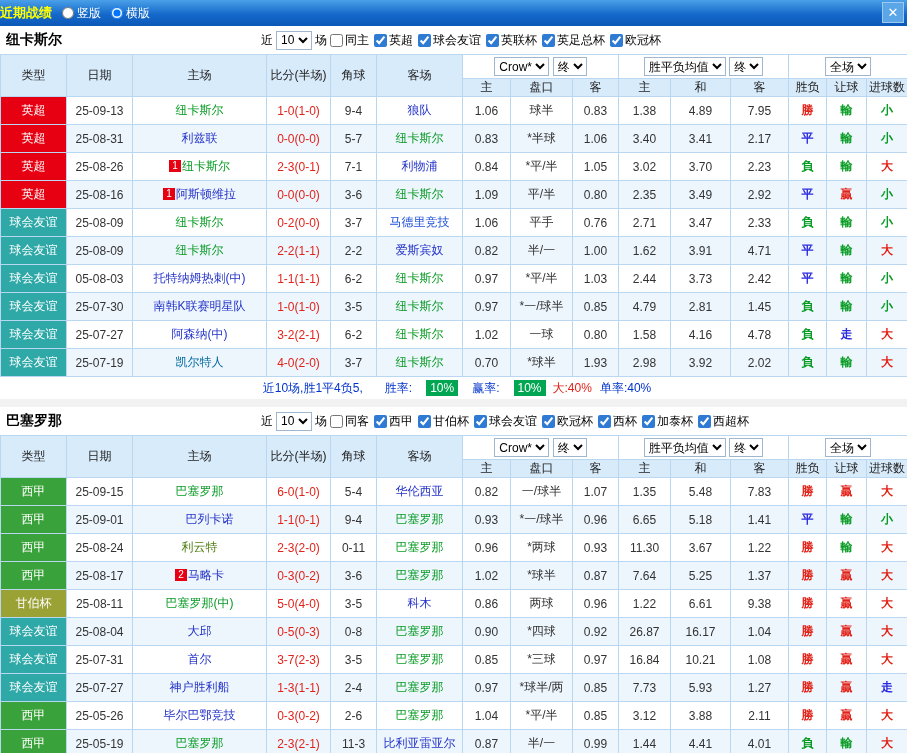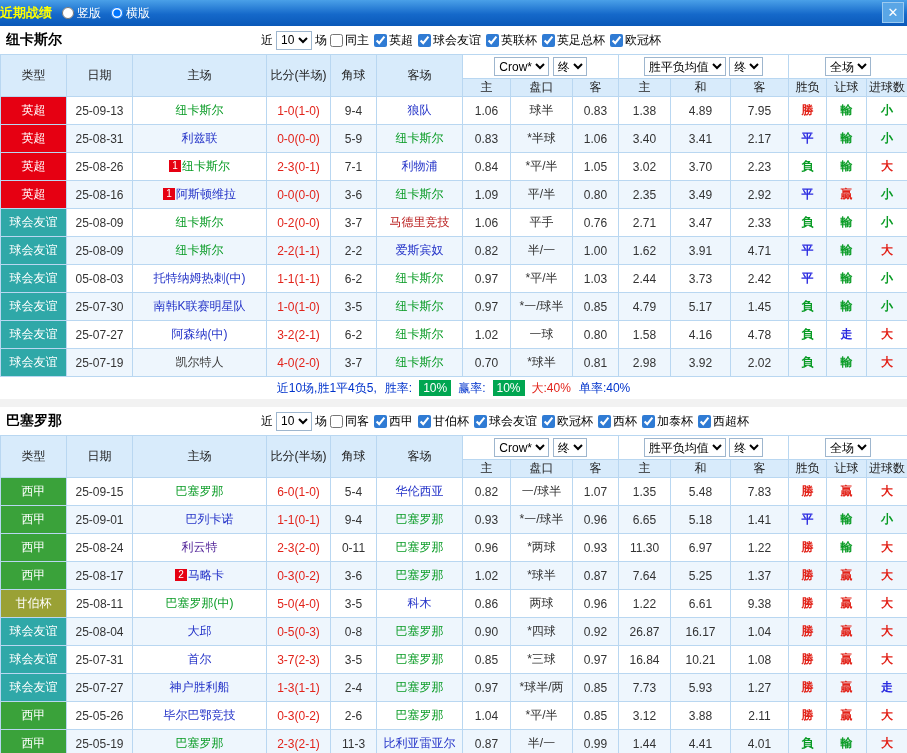--- a/index.html
+++ b/index.html
@@ -47,21 +47,21 @@
   .score { color:#e2231a; }
   .card {
     display:inline-block; font-style:normal; background:#e60012; color:#fff;
     font-size:10px; min-width:12px; height:12px; line-height:12px; text-align:center;
     margin-right:1px; vertical-align:1px;
   }
   .res { font-weight:bold; }
 
   
   .summary-bar { height:22px; line-height:22px; text-align:center; font-size:12px; background:#fff; }
-  .sum-plain { color:#0033cc; margin:0 4px; }
+  .sum-plain { color:#0033cc; margin:0 11px; }
   .sum-badge { background:#00a651; color:#fff; padding:1px 4px; margin:0 3px; }
   .sum-red { color:#e2231a; margin:0 4px; }
   .sum-blue { color:#0033cc; margin:0 4px; }
 
   .section-gap { height:8px; background:#f2f2f2; }
 </style>
 </head>
 <body>
 
 <div class="popup">
@@ -178,21 +178,21 @@
             <td>7.95</td>
             <td class="res" style="color: rgb(226, 35, 26);">勝</td>
             <td class="res" style="color: rgb(8, 155, 36);">輸</td>
             <td class="res" style="color: rgb(8, 155, 36);">小</td>
           </tr>
           <tr>
             <td class="type-cell" style="background-color: rgb(230, 0, 18);">英超</td>
             <td>25-08-31</td>
             <td><span style="color: rgb(36, 51, 200);">利兹联</span></td>
             <td class="score">0-0(0-0)</td>
-            <td>5-9</td>
+            <td>5-7</td>
             <td><span style="color: rgb(8, 155, 36);">纽卡斯尔</span></td>
             <td>0.83</td>
             <td>*半球</td>
             <td>1.06</td>
             <td>3.40</td>
             <td>3.41</td>
             <td>2.17</td>
             <td class="res" style="color: rgb(42, 42, 224);">平</td>
             <td class="res" style="color: rgb(8, 155, 36);">輸</td>
             <td class="res" style="color: rgb(8, 155, 36);">小</td>
@@ -230,21 +230,21 @@
             <td class="res" style="color: rgb(42, 42, 224);">平</td>
             <td class="res" style="color: rgb(226, 35, 26);">贏</td>
             <td class="res" style="color: rgb(8, 155, 36);">小</td>
           </tr>
           <tr>
             <td class="type-cell" style="background-color: rgb(47, 168, 168);">球会友谊</td>
             <td>25-08-09</td>
             <td><span style="color: rgb(8, 155, 36);">纽卡斯尔</span></td>
             <td class="score">0-2(0-0)</td>
             <td>3-7</td>
-            <td><span style="color: #b91c1c;">马德里竞技</span></td>
+            <td><span style="color: #1d4ed8;">马德里竞技</span></td>
             <td>1.06</td>
             <td>平手</td>
             <td>0.76</td>
             <td>2.71</td>
             <td>3.47</td>
             <td>2.33</td>
             <td class="res" style="color: rgb(8, 155, 36);">負</td>
             <td class="res" style="color: rgb(8, 155, 36);">輸</td>
             <td class="res" style="color: rgb(8, 155, 36);">小</td>
           </tr>
@@ -286,21 +286,21 @@
             <td class="type-cell" style="background-color: rgb(47, 168, 168);">球会友谊</td>
             <td>25-07-30</td>
             <td><span style="color: rgb(36, 51, 200);">南韩K联赛明星队</span></td>
             <td class="score">1-0(1-0)</td>
             <td>3-5</td>
             <td><span style="color: rgb(8, 155, 36);">纽卡斯尔</span></td>
             <td>0.97</td>
             <td>*一/球半</td>
             <td>0.85</td>
             <td>4.79</td>
-            <td>5.17</td>
+            <td>2.81</td>
             <td>1.45</td>
             <td class="res" style="color: rgb(8, 155, 36);">負</td>
             <td class="res" style="color: rgb(8, 155, 36);">輸</td>
             <td class="res" style="color: rgb(8, 155, 36);">小</td>
           </tr>
           <tr>
             <td class="type-cell" style="background-color: rgb(47, 168, 168);">球会友谊</td>
             <td>25-07-27</td>
             <td><span style="color: rgb(36, 51, 200);">阿森纳(中)</span></td>
             <td class="score">3-2(2-1)</td>
@@ -312,27 +312,27 @@
             <td>1.58</td>
             <td>4.16</td>
             <td>4.78</td>
             <td class="res" style="color: rgb(8, 155, 36);">負</td>
             <td class="res" style="color: rgb(42, 42, 224);">走</td>
             <td class="res" style="color: rgb(226, 35, 26);">大</td>
           </tr>
           <tr>
             <td class="type-cell" style="background-color: rgb(47, 168, 168);">球会友谊</td>
             <td>25-07-19</td>
-            <td><span style="color: #404040;">凯尔特人</span></td>
+            <td><span style="color: #0369a1;">凯尔特人</span></td>
             <td class="score">4-0(2-0)</td>
             <td>3-7</td>
             <td><span style="color: rgb(8, 155, 36);">纽卡斯尔</span></td>
             <td>0.70</td>
             <td>*球半</td>
-            <td>0.81</td>
+            <td>1.93</td>
             <td>2.98</td>
             <td>3.92</td>
             <td>2.02</td>
             <td class="res" style="color: rgb(8, 155, 36);">負</td>
             <td class="res" style="color: rgb(8, 155, 36);">輸</td>
             <td class="res" style="color: rgb(226, 35, 26);">大</td>
           </tr>
         </tbody>
     </table>
     <div class="summary-bar"><span class="sum-plain">近10场,胜1平4负5,</span><span class="sum-plain">胜率:</span><span class="sum-badge">10%</span><span class="sum-plain">赢率:</span><span class="sum-badge">10%</span><span class="sum-red">大:40%</span><span class="sum-blue">单率:40%</span></div>
@@ -462,29 +462,29 @@
             <td>6.65</td>
             <td>5.18</td>
             <td>1.41</td>
             <td class="res" style="color: rgb(42, 42, 224);">平</td>
             <td class="res" style="color: rgb(8, 155, 36);">輸</td>
             <td class="res" style="color: rgb(8, 155, 36);">小</td>
           </tr>
           <tr>
             <td class="type-cell" style="background-color: rgb(58, 162, 58);">西甲</td>
             <td>25-08-24</td>
-            <td><span style="color: #4c1d95;">利云特</span></td>
+            <td><span style="color: #4d7c0f;">利云特</span></td>
             <td class="score">2-3(2-0)</td>
             <td>0-11</td>
             <td><span style="color: rgb(8, 155, 36);">巴塞罗那</span></td>
             <td>0.96</td>
             <td>*两球</td>
             <td>0.93</td>
             <td>11.30</td>
-            <td>6.97</td>
+            <td>3.67</td>
             <td>1.22</td>
             <td class="res" style="color: rgb(226, 35, 26);">勝</td>
             <td class="res" style="color: rgb(8, 155, 36);">輸</td>
             <td class="res" style="color: rgb(226, 35, 26);">大</td>
           </tr>
           <tr>
             <td class="type-cell" style="background-color: rgb(58, 162, 58);">西甲</td>
             <td>25-08-17</td>
             <td><i class="card">2</i><span style="color: rgb(36, 51, 200);">马略卡</span></td>
             <td class="score">0-3(0-2)</td>

